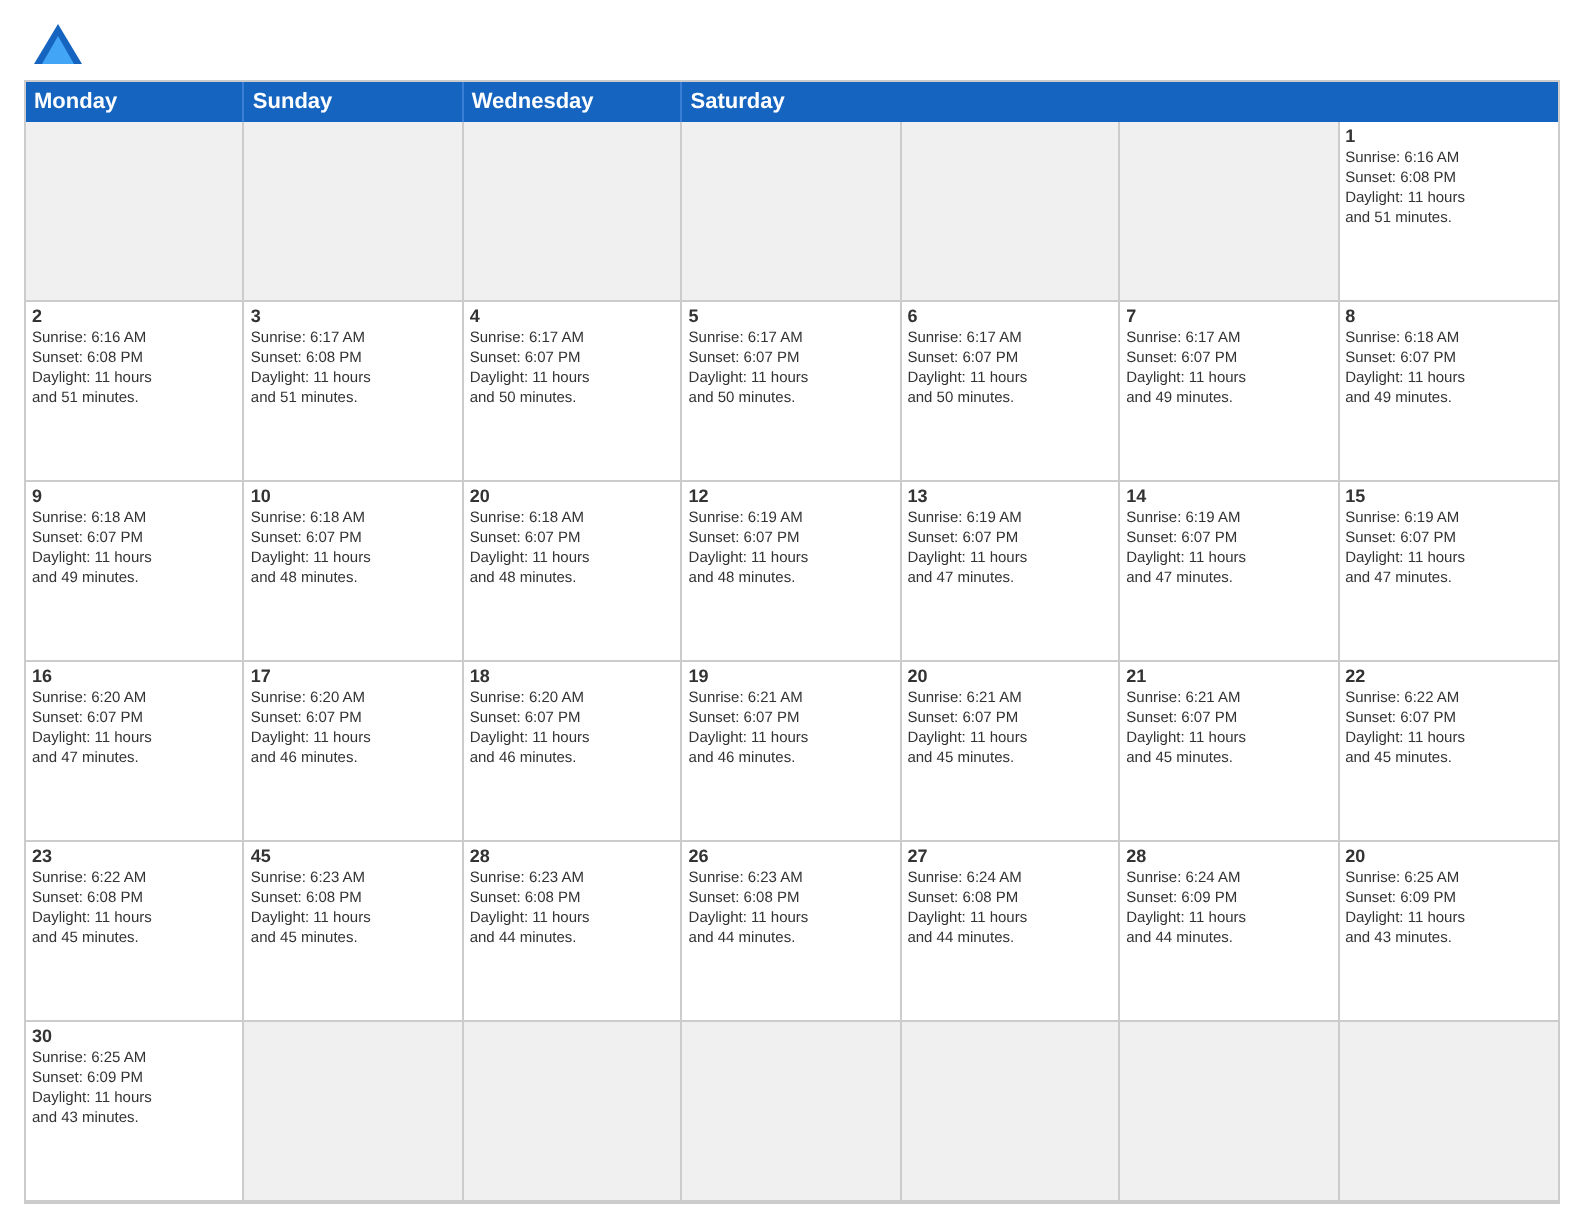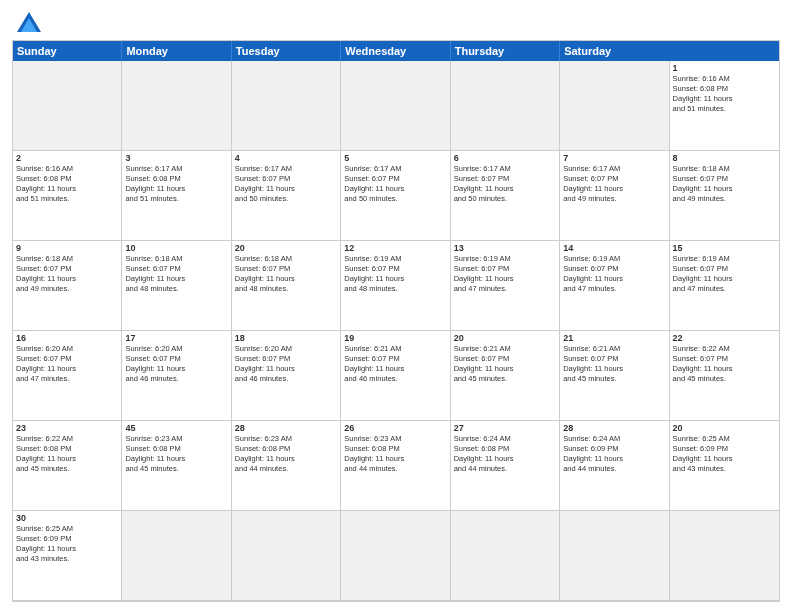--- a/index.html
+++ b/index.html
@@ -114,25 +114,23 @@
     </div>
     <div class="title-area">
       <div class="month-title"></div>
       <div class="location-title"></div>
     </div>
   </div>
 
   <div class="calendar">
     <div class="cal-header">
 
-    <div class="cal-header-cell">Sunday</div>
-        <div class="cal-header-cell">Monday</div>
-        <div class="cal-header-cell">Tuesday</div>
+    <div class="cal-header-cell">Monday</div>
+        <div class="cal-header-cell">Sunday</div>
         <div class="cal-header-cell">Wednesday</div>
-        <div class="cal-header-cell">Thursday</div>
         <div class="cal-header-cell">Saturday</div>
       </div>
     <div class="cal-body">
 
     <div class="cal-cell empty"></div>
         <div class="cal-cell empty"></div>
         <div class="cal-cell empty"></div>
         <div class="cal-cell empty"></div>
         <div class="cal-cell empty"></div>
         <div class="cal-cell empty"></div>

